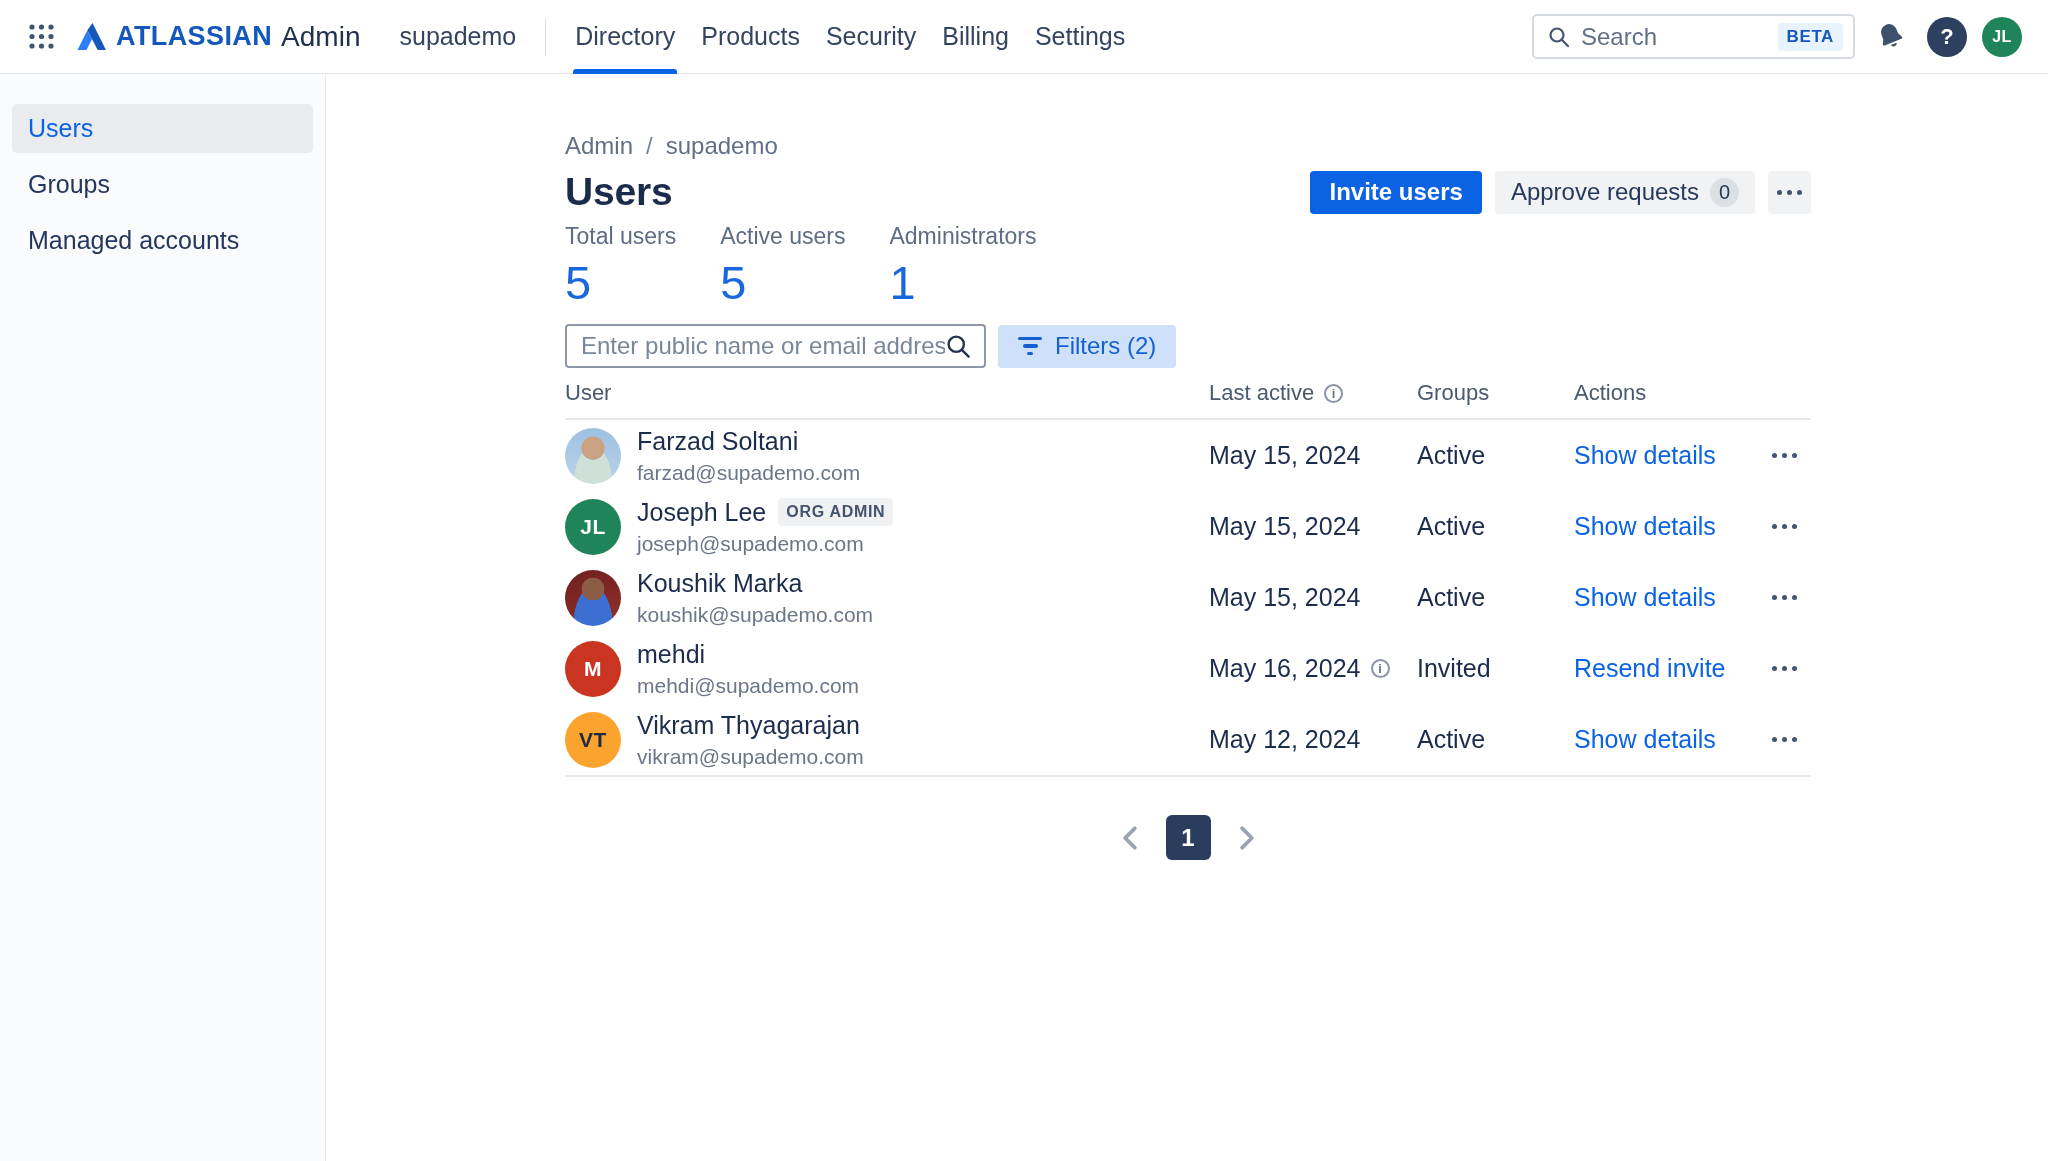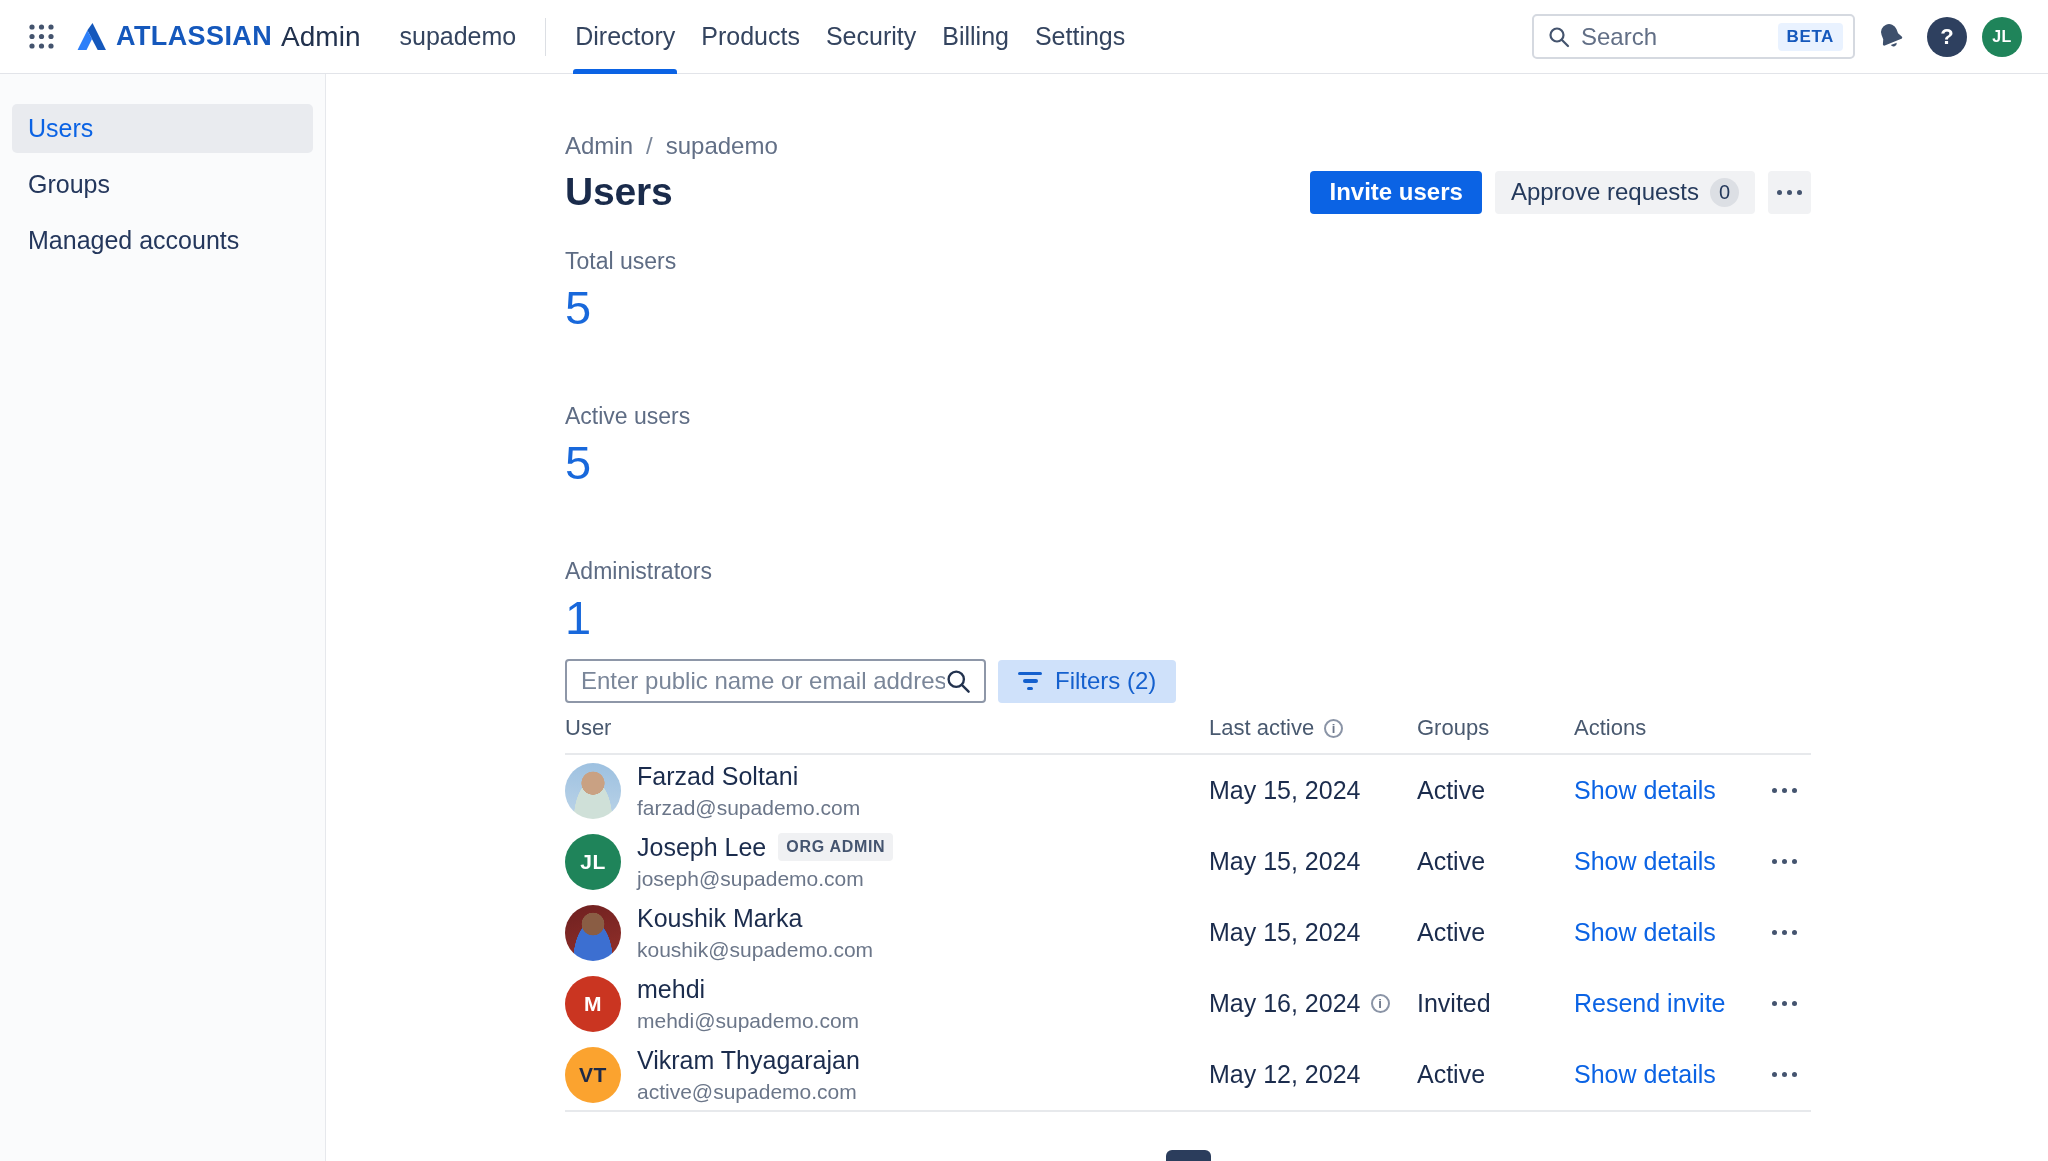--- a/index.html
+++ b/index.html
@@ -60,21 +60,21 @@
   .btn-subtle { background:#F1F2F4; color:#253A5C; font-weight:500; padding:0 16px; gap:11px; }
   .count-badge { min-width:29px; height:29px; border-radius:50%; background:#DCDFE4; color:#253A5C;
     font-size:20px; display:inline-flex; align-items:center; justify-content:center; }
   .btn-more { width:43px; justify-content:center; background:#F1F2F4; }
   .dots-icon { display:inline-flex; gap:5px; }
   .dots-icon i { width:5px; height:5px; border-radius:50%; background:#44546F; }
 
   .intro { margin-top:34px; font-size:25px; color:#1B2C4D; }
   .intro a { color:#0B63E4; text-decoration:none; cursor:pointer; }
 
-  .stats { display:flex; gap:72px; margin-top:32px;flex-direction:column; }
+  .stats { display:flex; gap:44px; margin-top:7px; }
   .stat-label { font-size:23px; color:#5E6C84; }
   .stat-value { font-size:47px; font-weight:500; color:#1868DB; margin-top:9px; line-height:1; }
 
   .filter-row { margin-top:18px; display:flex; align-items:center; gap:12px; }
   .search-field { width:421px; height:44px; border:2px solid #8E97A8; border-radius:4px;
     display:flex; align-items:center; padding:0 12px 0 14px; background:#fff; }
   .search-field input { border:none; outline:none; flex:1; min-width:0; font-size:24px;
     font-family:inherit; color:#22324E; }
   .search-field input::placeholder { color:#7A8699; }
   .filters-chip { height:43px; padding:0 20px; background:#CFE1FA; border:none; border-radius:4px;
@@ -372,21 +372,21 @@
                 </button>
               </div>
             </div>
             <div class="trow">
               <div class="col-user">
                 <span class="avatar" style="background: rgb(251, 163, 47); color: rgb(30, 42, 71);">VT</span>
                 <div class="uinfo">
                   <div class="uname-line">
                     <span class="uname">Vikram Thyagarajan</span>
                   </div>
-                  <div class="uemail">active@supademo.com</div>
+                  <div class="uemail">vikram@supademo.com</div>
                 </div>
               </div>
               <div class="col-last">
                 <span class="cell-date">May 12, 2024</span>
               </div>
               <div class="col-status"><span class="cell-status-text">Active</span></div>
               <div class="col-actions">
                 <a class="action-link">Show details</a>
                 <button class="row-more">
                   <span class="dots-icon">

